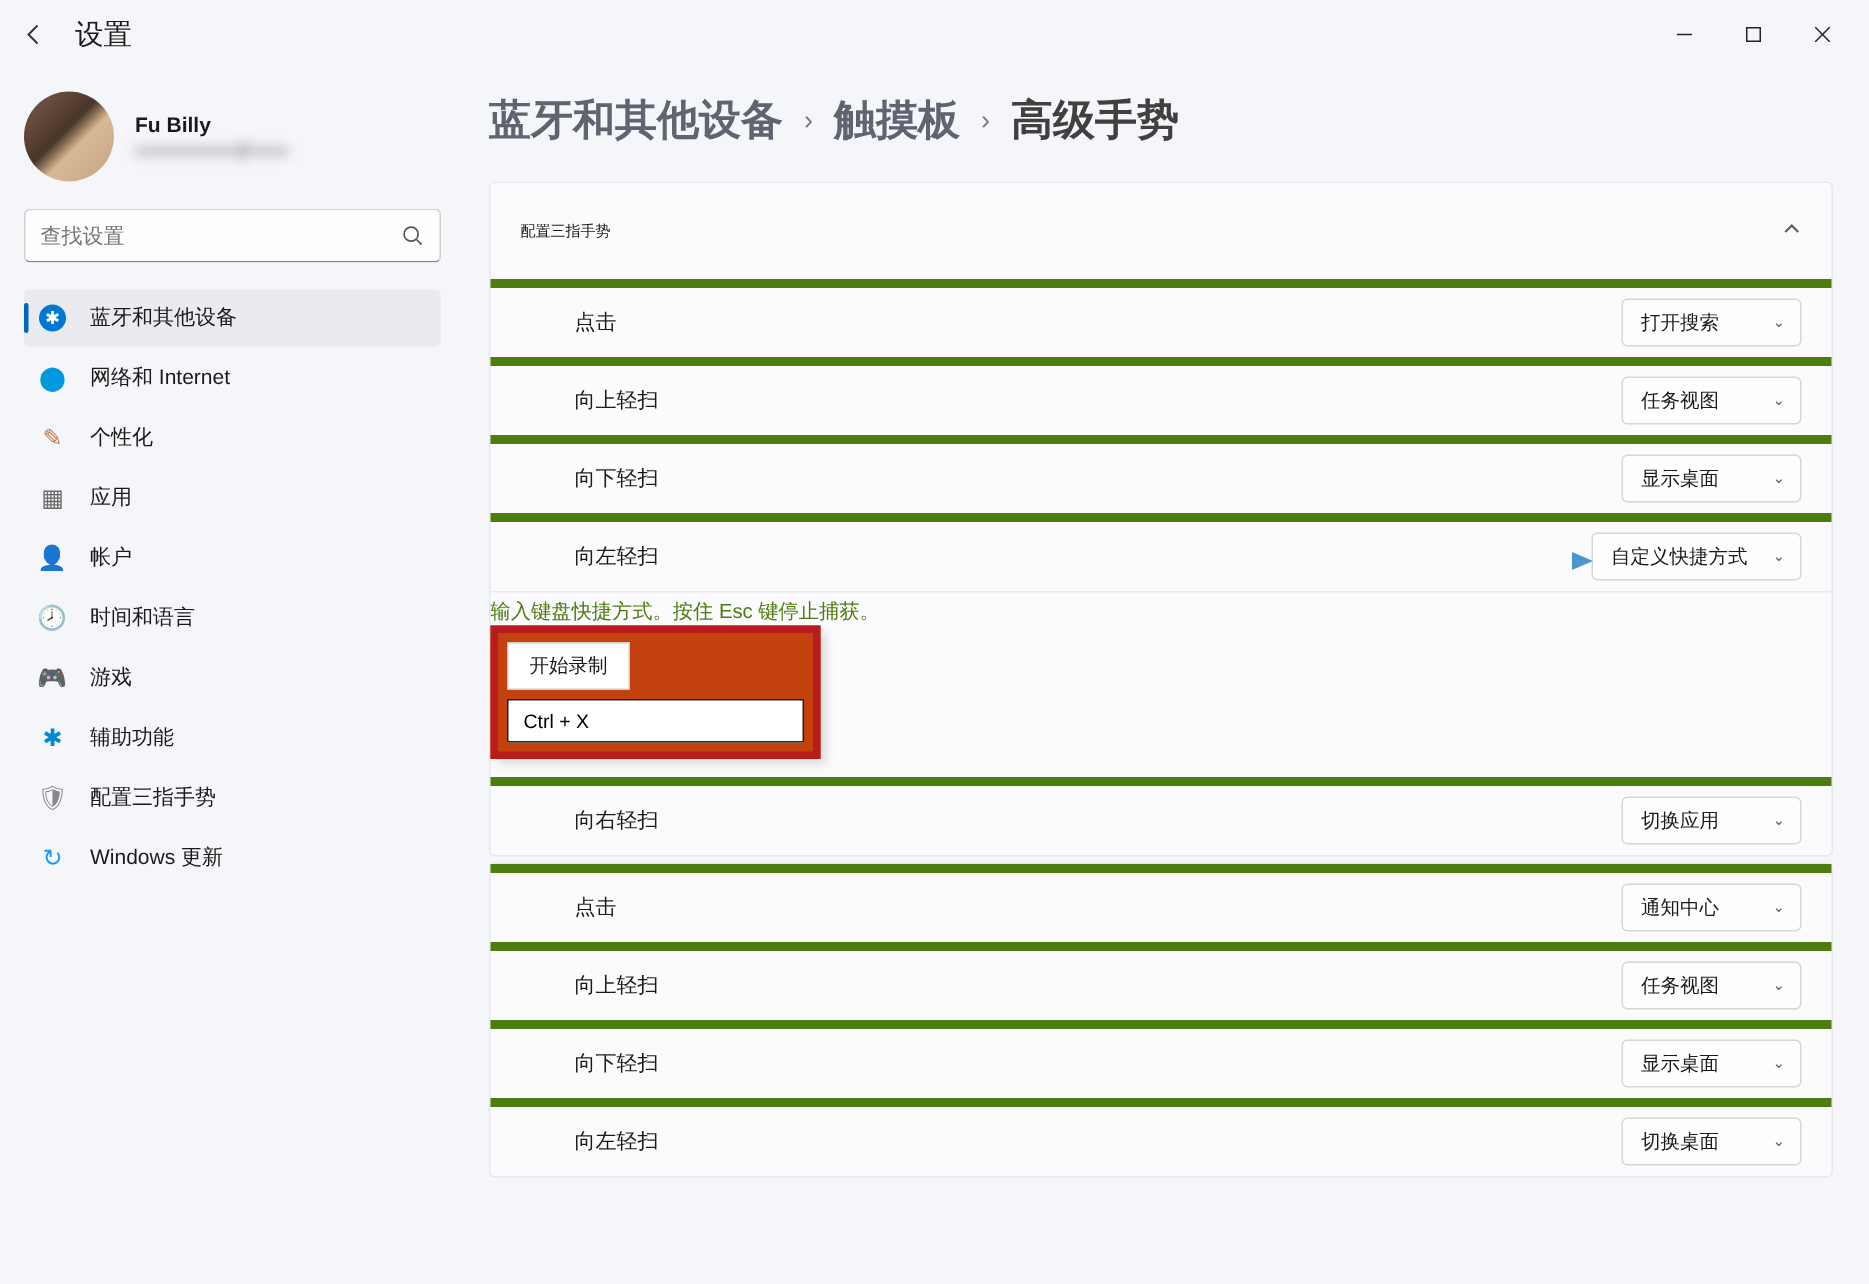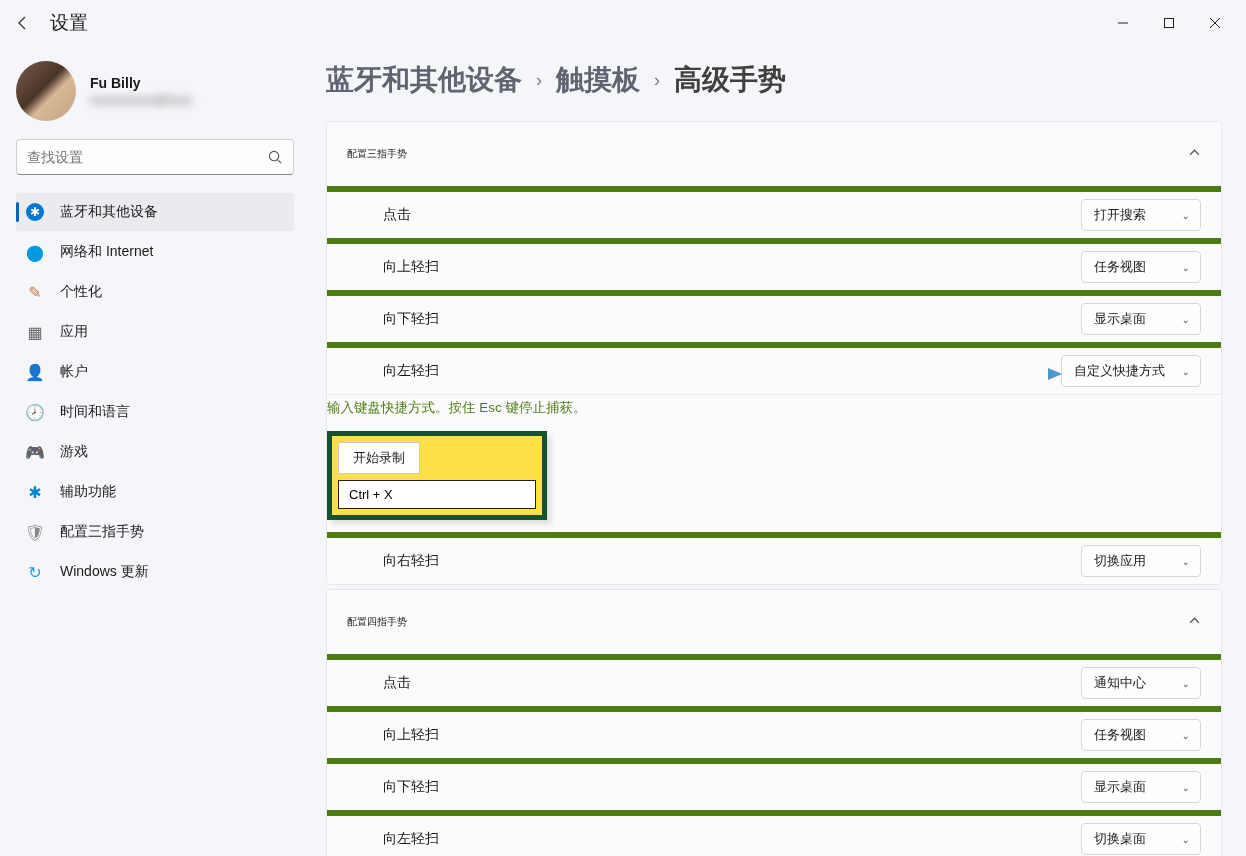--- a/index.html
+++ b/index.html
@@ -32,21 +32,21 @@
 .panel-header{height:64px;display:flex;align-items:center;padding:0 20px;cursor:pointer}
 .panel-title{font-size:10px;flex:1}
 .chevron{color:#5a5a5a}
 .setting-row{height:52px;display:flex;align-items:center;padding:0 20px 0 56px;border-top:6px solid #4d7c0f}
 .setting-label{font-size:14px;flex:1}
 .dropdown{min-width:120px;height:32px;border:1px solid #d6d6d8;background:#fefefe;border-radius:4px;display:flex;align-items:center;padding:0 10px 0 12px;cursor:pointer;font-size:13px}
 .dropdown-text{flex:1;white-space:nowrap}
 .dropdown-arrow{font-size:10px;color:#5a5a5a;margin-left:12px}
 .shortcut-area{padding:6px 0 12px 0}
 .shortcut-hint{font-size:13.5px;color:#4d7c0f;padding-left:0;margin-top:-2px}
-.record-box{border:5px solid #14532d;background:#fde047;display:inline-block;margin-top:14px;padding:6px;position:relative;box-shadow:4px 4px 6px rgba(0,0,0,.12)}
+.record-box{border:5px solid #b91c1c;background:#c2410c;display:inline-block;margin-top:0;padding:6px;position:relative;box-shadow:4px 4px 6px rgba(0,0,0,.12)}
 .record-btn{display:inline-block;border:1px solid #ccc;background:#fff;padding:6px 14px;font-size:13px;cursor:pointer;margin-bottom:6px}
 .record-input{display:block;border:1.5px solid #222;background:#fff;padding:6px 10px;font-size:13px;min-width:80px;font-family:inherit}
 .annot-arrow{position:absolute;width:90px;height:16px}
 .arrow-svg{width:100%;height:100%}
 .ic-sys{background:linear-gradient(135deg,#3a9fd8,#1872b8);border-radius:2px;width:16px;height:12px}
 .ic-bt{color:#fff;background:#0078d4;border-radius:50%;width:18px;height:18px;display:flex;align-items:center;justify-content:center;font-size:12px}
 .ic-wifi{color:#0099e0}
 .ic-brush{color:#c77644}
 .ic-apps{color:#6b6b6b}
 .ic-user{color:#ee9a3a}
@@ -214,26 +214,20 @@
       <div class="setting-row">
         <span class="setting-label">向右轻扫</span>
         <div class="dropdown">
             <span class="dropdown-text">切换应用</span>
             <span class="dropdown-arrow">⌄</span>
           </div>
       </div>
     </div>
 
     <div class="panel">
-      <div class="panel-header">
-        <span class="panel-title">配置四指手势</span>
-        <span class="chevron"><svg width="13" height="13" viewBox="0 0 12 12">
-              <path d="M2 8 L6 4 L10 8" stroke="#5a5a5a" stroke-width="1.3" fill="none"></path>
-            </svg></span>
-      </div>
       <div class="setting-row">
         <span class="setting-label">点击</span>
         <div class="dropdown">
             <span class="dropdown-text">通知中心</span>
             <span class="dropdown-arrow">⌄</span>
           </div>
       </div>
       <div class="setting-row">
         <span class="setting-label">向上轻扫</span>
         <div class="dropdown">

